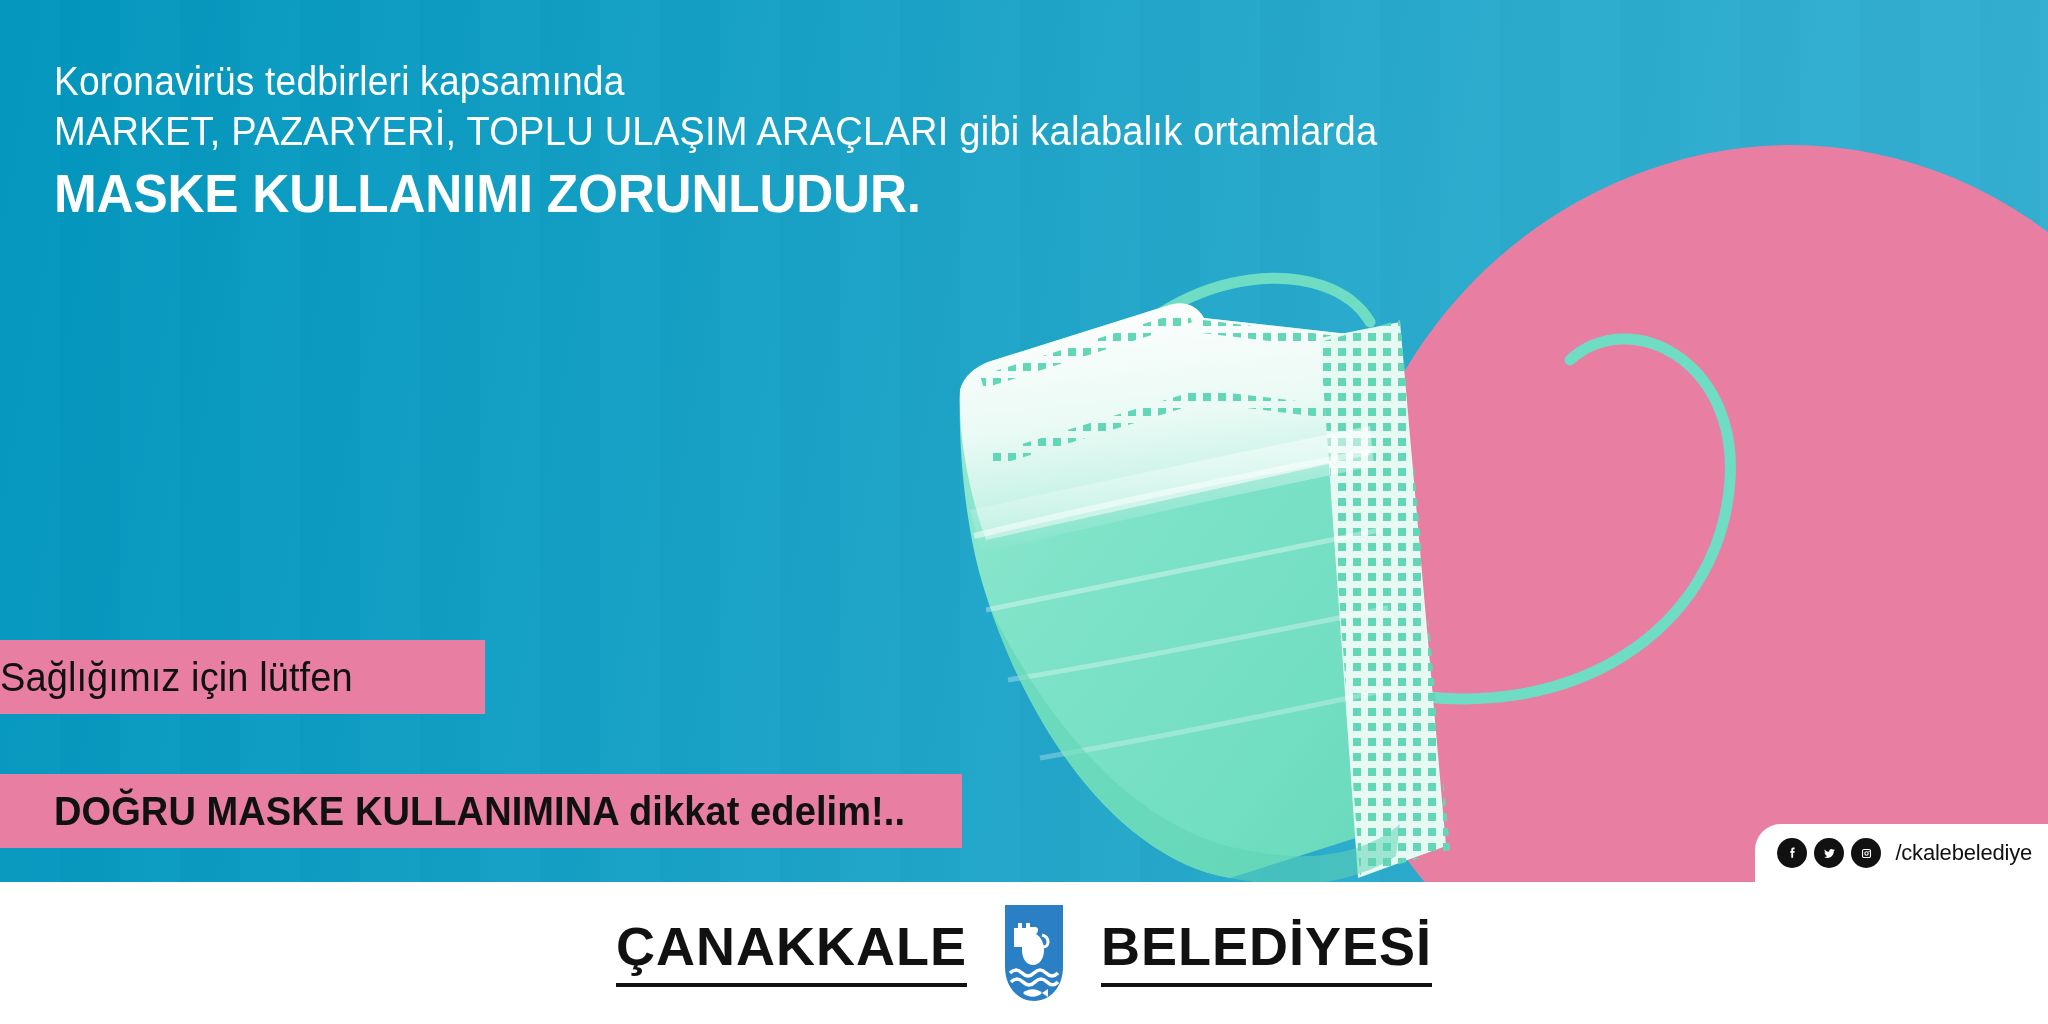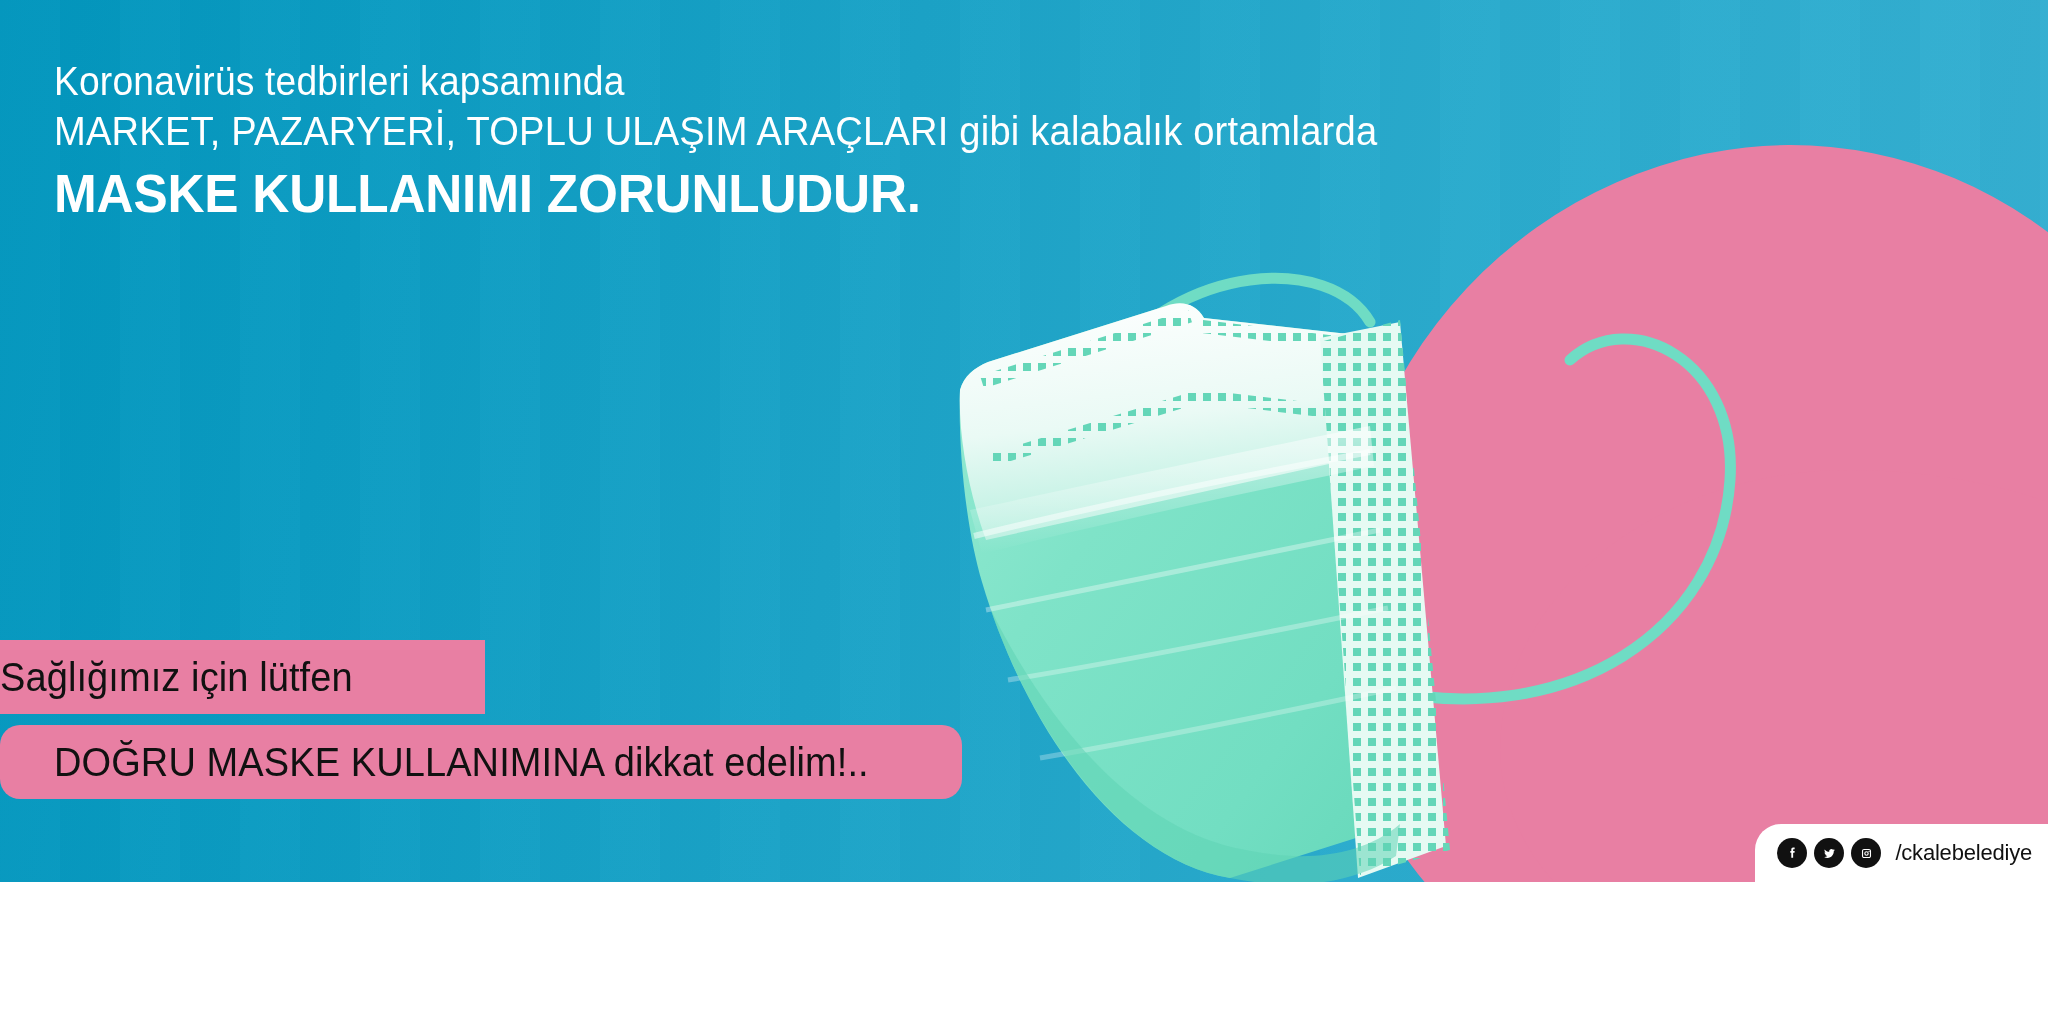--- a/index.html
+++ b/index.html
@@ -103,26 +103,25 @@
     white-space:nowrap;
   }
   #bar1 {
     left:0; top:640px;
     width:485px; height:74px;
     font-size:40px; font-weight:400;
     letter-spacing:.1px;
   }
   #bar1 span { transform:scaleX(.95); transform-origin:left center; display:inline-block; }
   #bar2 {
-    left:0; top:725px;
+    left:0; top:774px;
     width:962px; height:74px;
     padding-left:54px;
-    font-size:40px; font-weight:400;
+    font-size:40px; font-weight:700;
     letter-spacing:.1px;
-    border-radius:20px;
   }
   #bar2 span { transform:scaleX(.95); transform-origin:left center; display:inline-block; }
 
   
   #social {
     position:absolute;
     right:0; bottom:0;
     height:58px;
     background:#ffffff;
     border-top-left-radius:26px;
@@ -270,14 +269,34 @@
       <span class="sicon">
         <svg viewBox="0 0 24 24">
             <path d="M8.6 5.6h6.8c1.7 0 3 1.3 3 3v6.8c0 1.7-1.3 3-3 3H8.6c-1.7 0-3-1.3-3-3V8.6c0-1.7 1.3-3 3-3zm0 1.6c-.8 0-1.4.6-1.4 1.4v6.8c0 .8.6 1.4 1.4 1.4h6.8c.8 0 1.4-.6 1.4-1.4V8.6c0-.8-.6-1.4-1.4-1.4H8.6zM12 8.8a3.2 3.2 0 110 6.4 3.2 3.2 0 010-6.4zm0 1.6a1.6 1.6 0 100 3.2 1.6 1.6 0 000-3.2zm3.6-2.2a.8.8 0 110 1.6.8.8 0 010-1.6z"></path>
           </svg>
       </span>
       <span id="handle">/ckalebelediye</span>
     </div>
 
   </div>
 
+  <div id="footer">
+    <span class="word">ÇANAKKALE</span>
+
+    <svg id="crest" viewBox="0 0 74 104">
+      <path d="M8 4h58v62c0 20-13 34-29 34S8 86 8 66V4z" fill="#2b7fc4"></path>
+
+      <path d="M17 27h4v-5h4v5h4v-5h4v5h4v19H17z" fill="#ffffff"></path>
+
+      <path d="M38 26c2 0 3 1 3 3 0 2-1 3-2 4 5 3 8 9 8 16 0 9-5 15-11 15s-11-6-11-15c0-7 3-13 8-16-1-1-2-2-2-4 0-2 1-3 3-3h4z" fill="#ffffff"></path>
+      <path d="M45 34c4 1 6 4 6 7s-2 5-5 5" fill="none" stroke="#ffffff" stroke-width="3"></path>
+
+      <path d="M13 72c4-4 8-4 12 0s8 4 12 0 8-4 12 0 8 4 12 0" fill="none" stroke="#ffffff" stroke-width="3.5"></path>
+      <path d="M14 81c4-4 8-4 12 0s8 4 12 0 8-4 12 0 7 4 11 0" fill="none" stroke="#ffffff" stroke-width="3.5"></path>
+
+      <path d="M26 92c5-5 14-5 19 0-5 5-14 5-19 0z" fill="#ffffff"></path>
+      <path d="M45 92l6-4v8l-6-4z" fill="#ffffff"></path>
+    </svg>
+
+    <span class="word">BELEDİYESİ</span>
+  </div>
 
 </div>
 
 </body></html>

